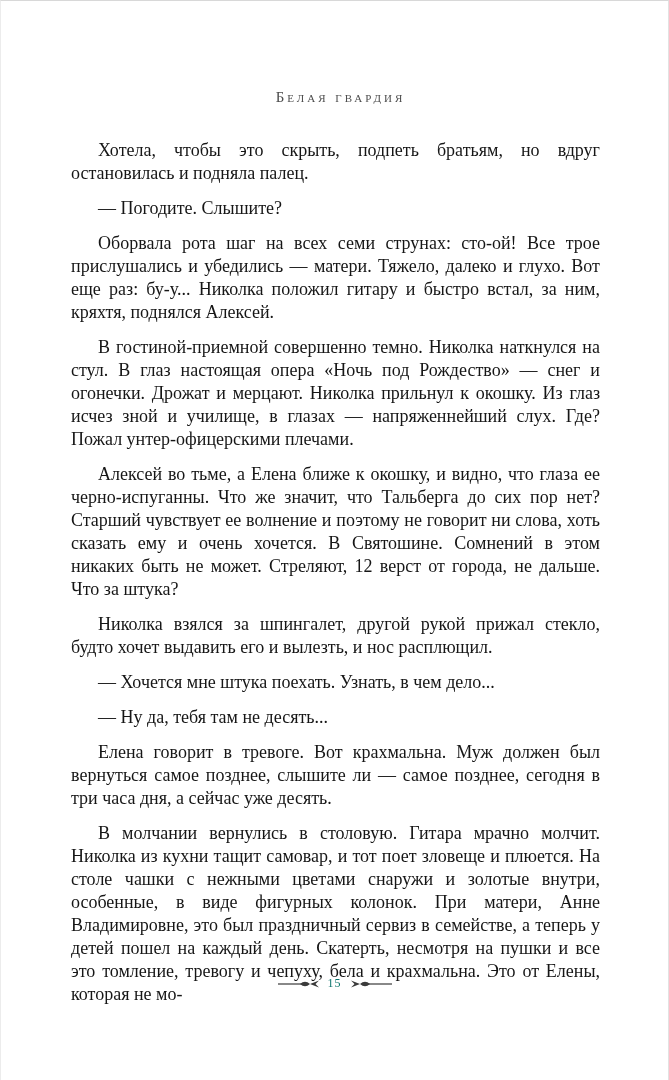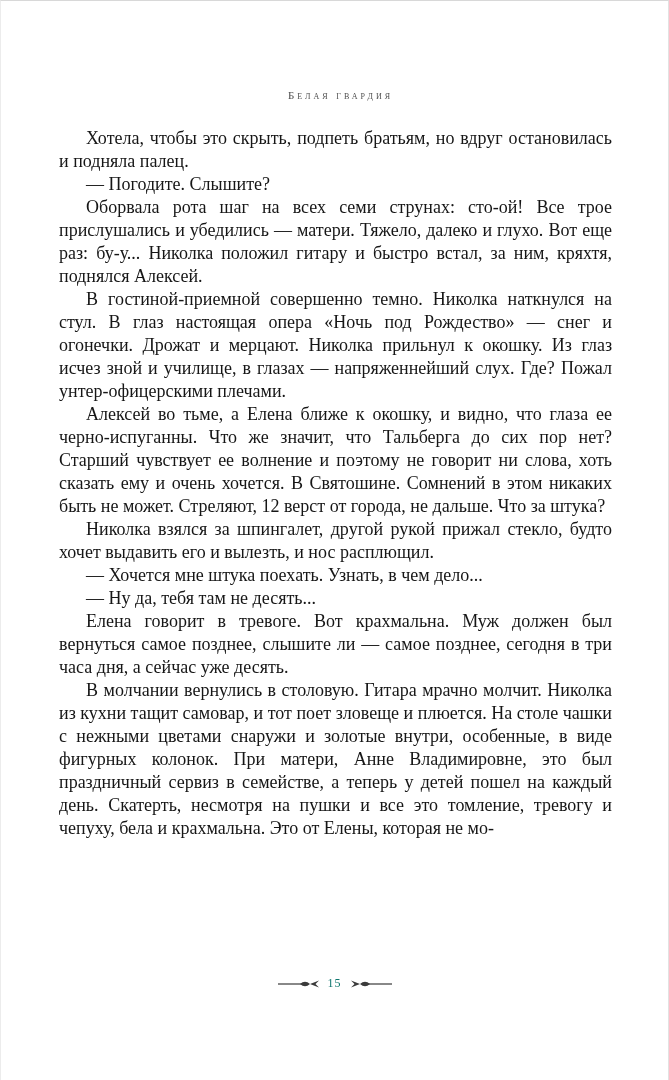--- a/index.html
+++ b/index.html
@@ -21,36 +21,36 @@
     overflow: hidden;
   }
   .running-header {
     position: absolute;
     top: 88px;
     left: 12px;
     right: 0;
     text-align: center;
     font-family: "Liberation Serif", "DejaVu Serif", serif;
     font-variant: small-caps;
-    font-size: 11px;
+    font-size: 15px;
     letter-spacing: 3px;
     color: #4d4d4d;
   }
   .text-block {
     position: absolute;
     top: 126px;
     left: 58px;
     width: 553px;
     font-size: 18px;
     line-height: 23px;
     text-align: justify;
     color: #161616;
   }
   .text-block p {
-    margin: 0;
+    margin: 12px;
     padding: 0;
     text-indent: 1.5em;
   }
   .footer {
     position: absolute;
     top: 975px;
     left: 0;
     right: 0;
     display: flex;
     justify-content: center;

